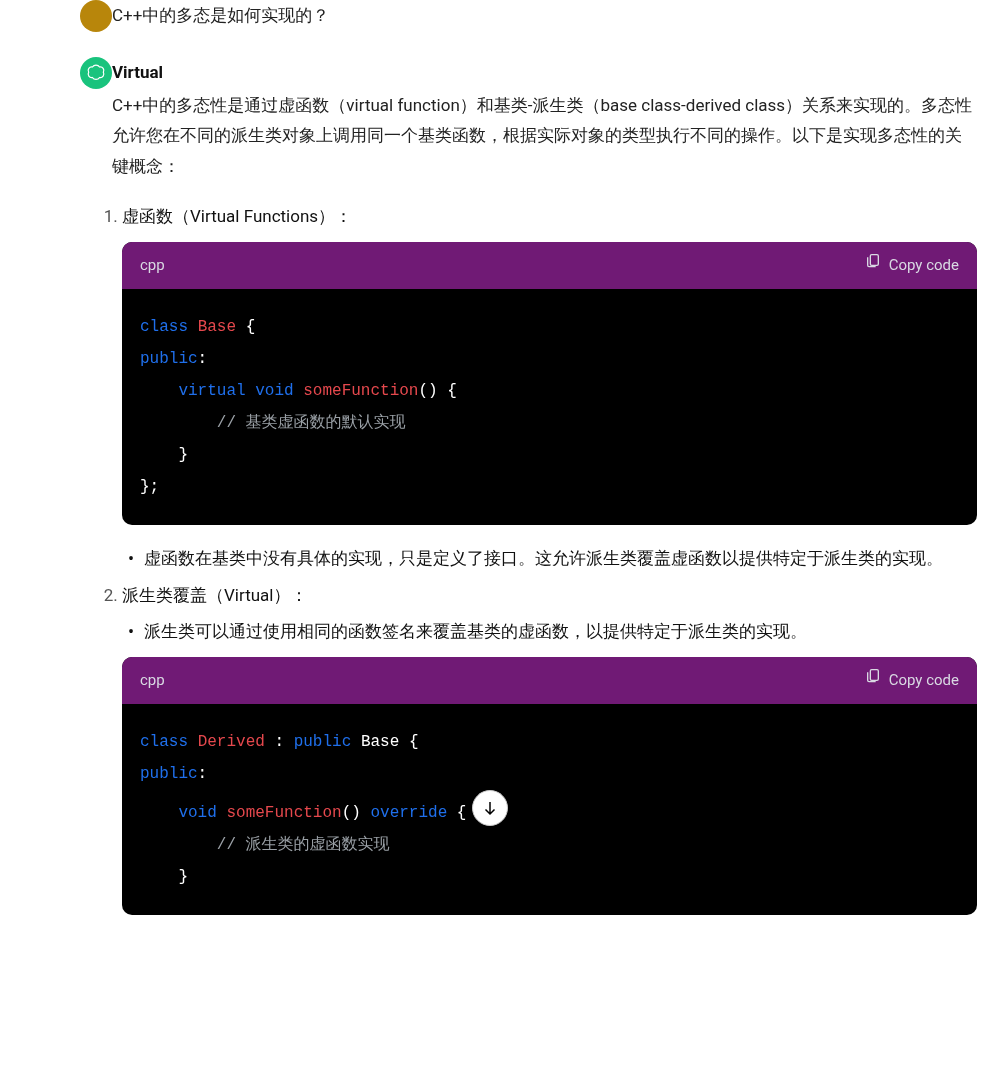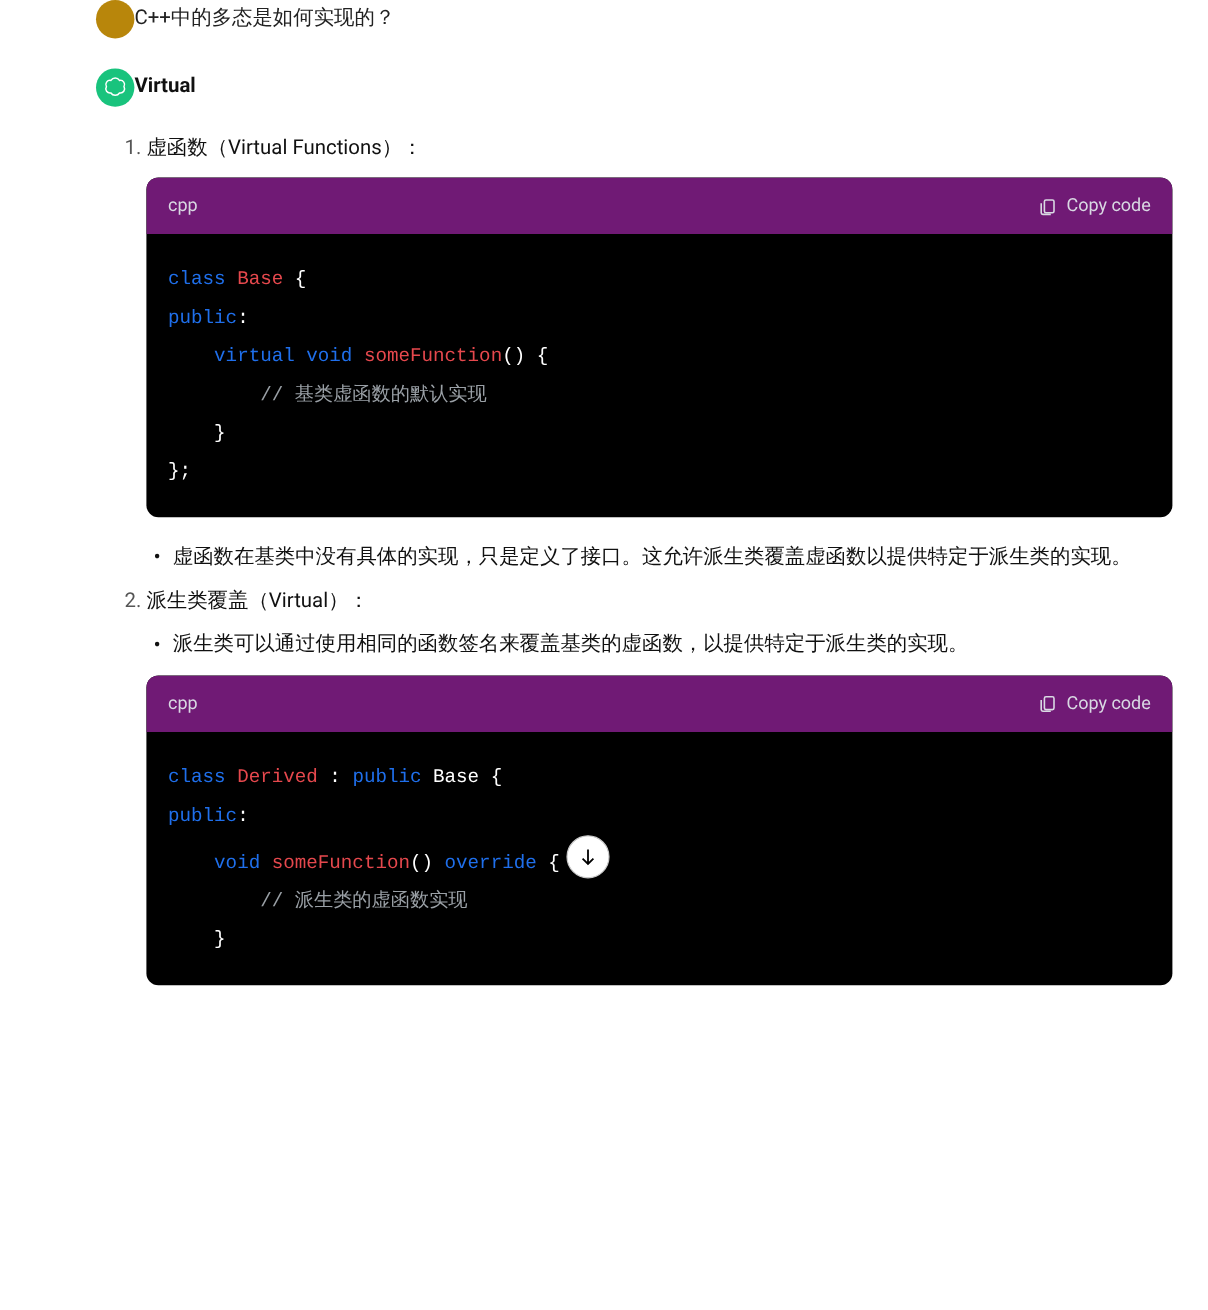--- a/index.html
+++ b/index.html
@@ -62,21 +62,20 @@
     background: #701a75;
     color: #d9d9e3;
     padding: 10px 18px;
     display: flex;
     justify-content: space-between;
     align-items: center;
     font-size: 15px;
   }
   .copy-btn {
     display: flex;
-    align-items: center;
     gap: 8px;
     cursor: pointer;
     color: #d9d9e3;
     font-size: 15px;
   }
   .copy-btn svg { width: 16px; height: 16px; }
   .codeblock pre {
     margin: 0;
     padding: 22px 18px;
     color: #fff;
@@ -121,20 +120,21 @@
   </div>
 
   <div class="msg">
     <div class="avatar assistant">
       <svg viewBox="0 0 24 24" fill="none" stroke="#fff" stroke-width="1.5">
         <path d="M12 2.5c1.8 0 3.4.9 4.3 2.3 1.6-.3 3.3.3 4.3 1.7 1 1.4 1 3.2.2 4.6.8 1.4.8 3.2-.2 4.6-1 1.4-2.7 2-4.3 1.7-.9 1.4-2.5 2.3-4.3 2.3s-3.4-.9-4.3-2.3c-1.6.3-3.3-.3-4.3-1.7-1-1.4-1-3.2-.2-4.6-.8-1.4-.8-3.2.2-4.6 1-1.4 2.7-2 4.3-1.7.9-1.4 2.5-2.3 4.3-2.3z"></path>
       </svg>
     </div>
     <div class="msg-body">
       <div class="msg-name">Virtual</div>
+      <div class="msg-text">C++中的多态性是通过虚函数（virtual function）和基类-派生类（base class-derived class）关系来实现的。多态性允许您在不同的派生类对象上调用同一个基类函数，根据实际对象的类型执行不同的操作。以下是实现多态性的关键概念：</div>
 
       <ol class="steps">
 
         <li>
           <span class="step-title">虚函数（Virtual Functions）：</span>
 
           <div class="codeblock">
             <div class="codeblock-head">
               <span>cpp</span>
               <span class="copy-btn">

